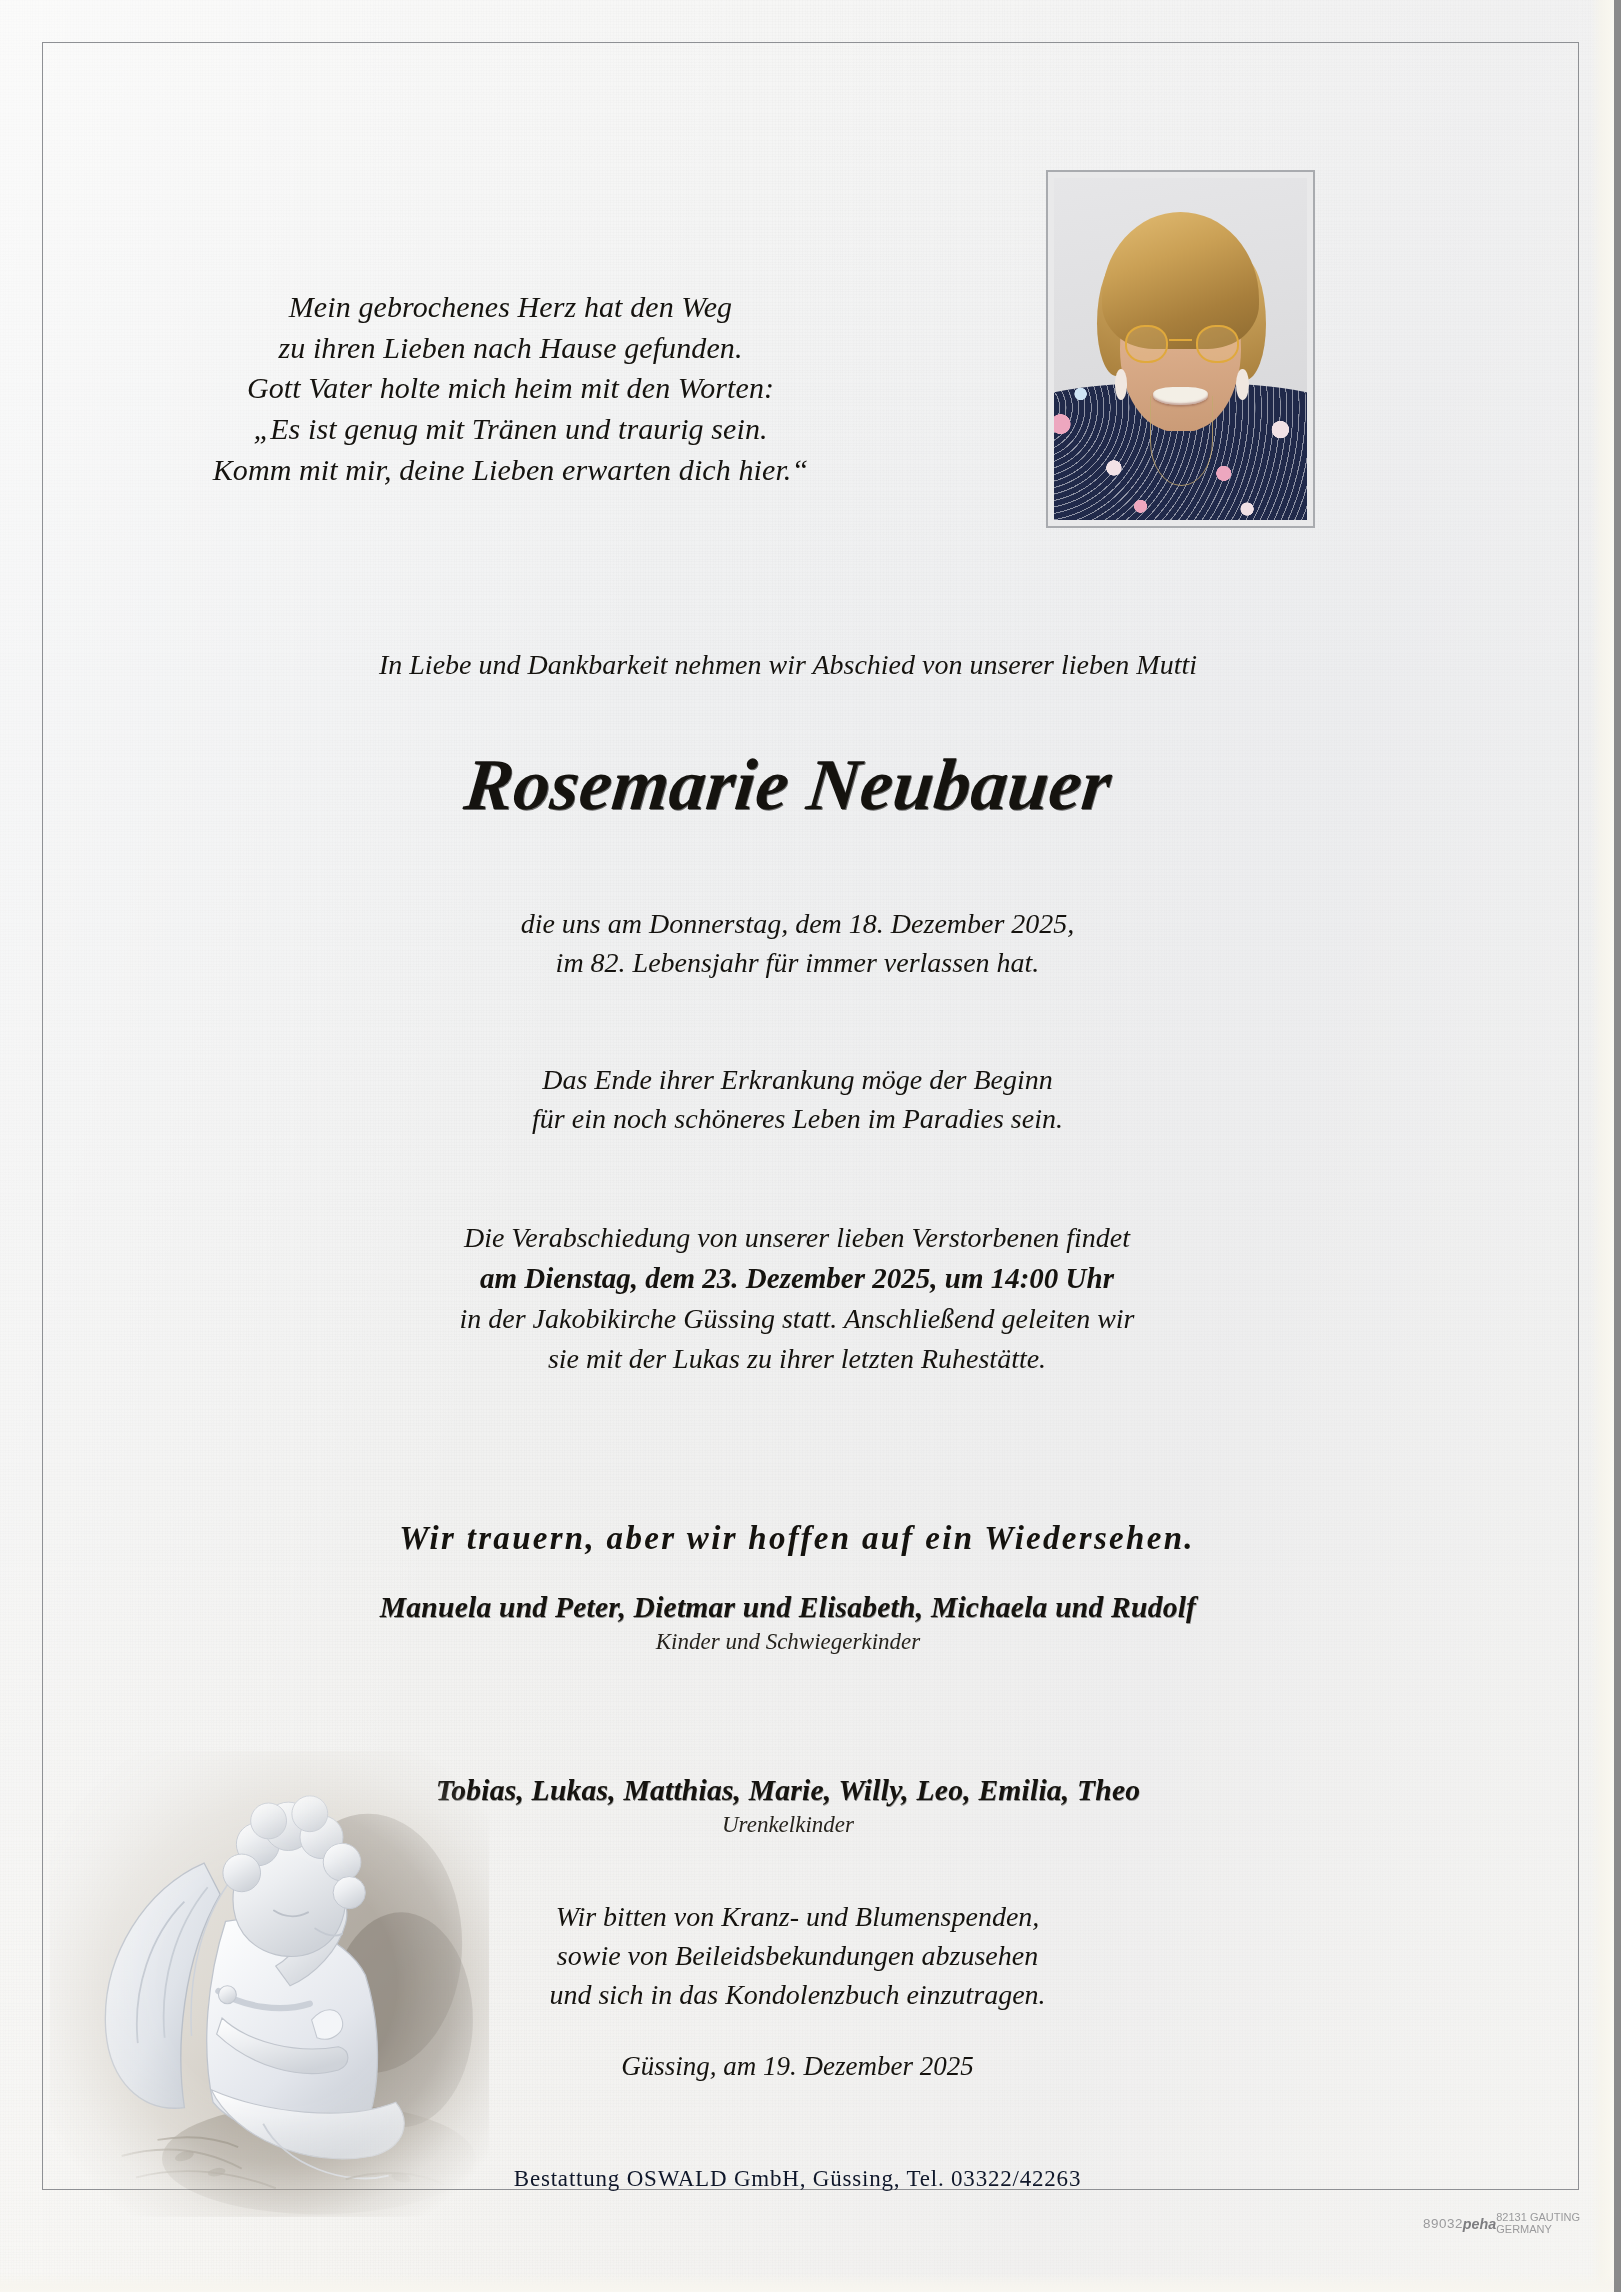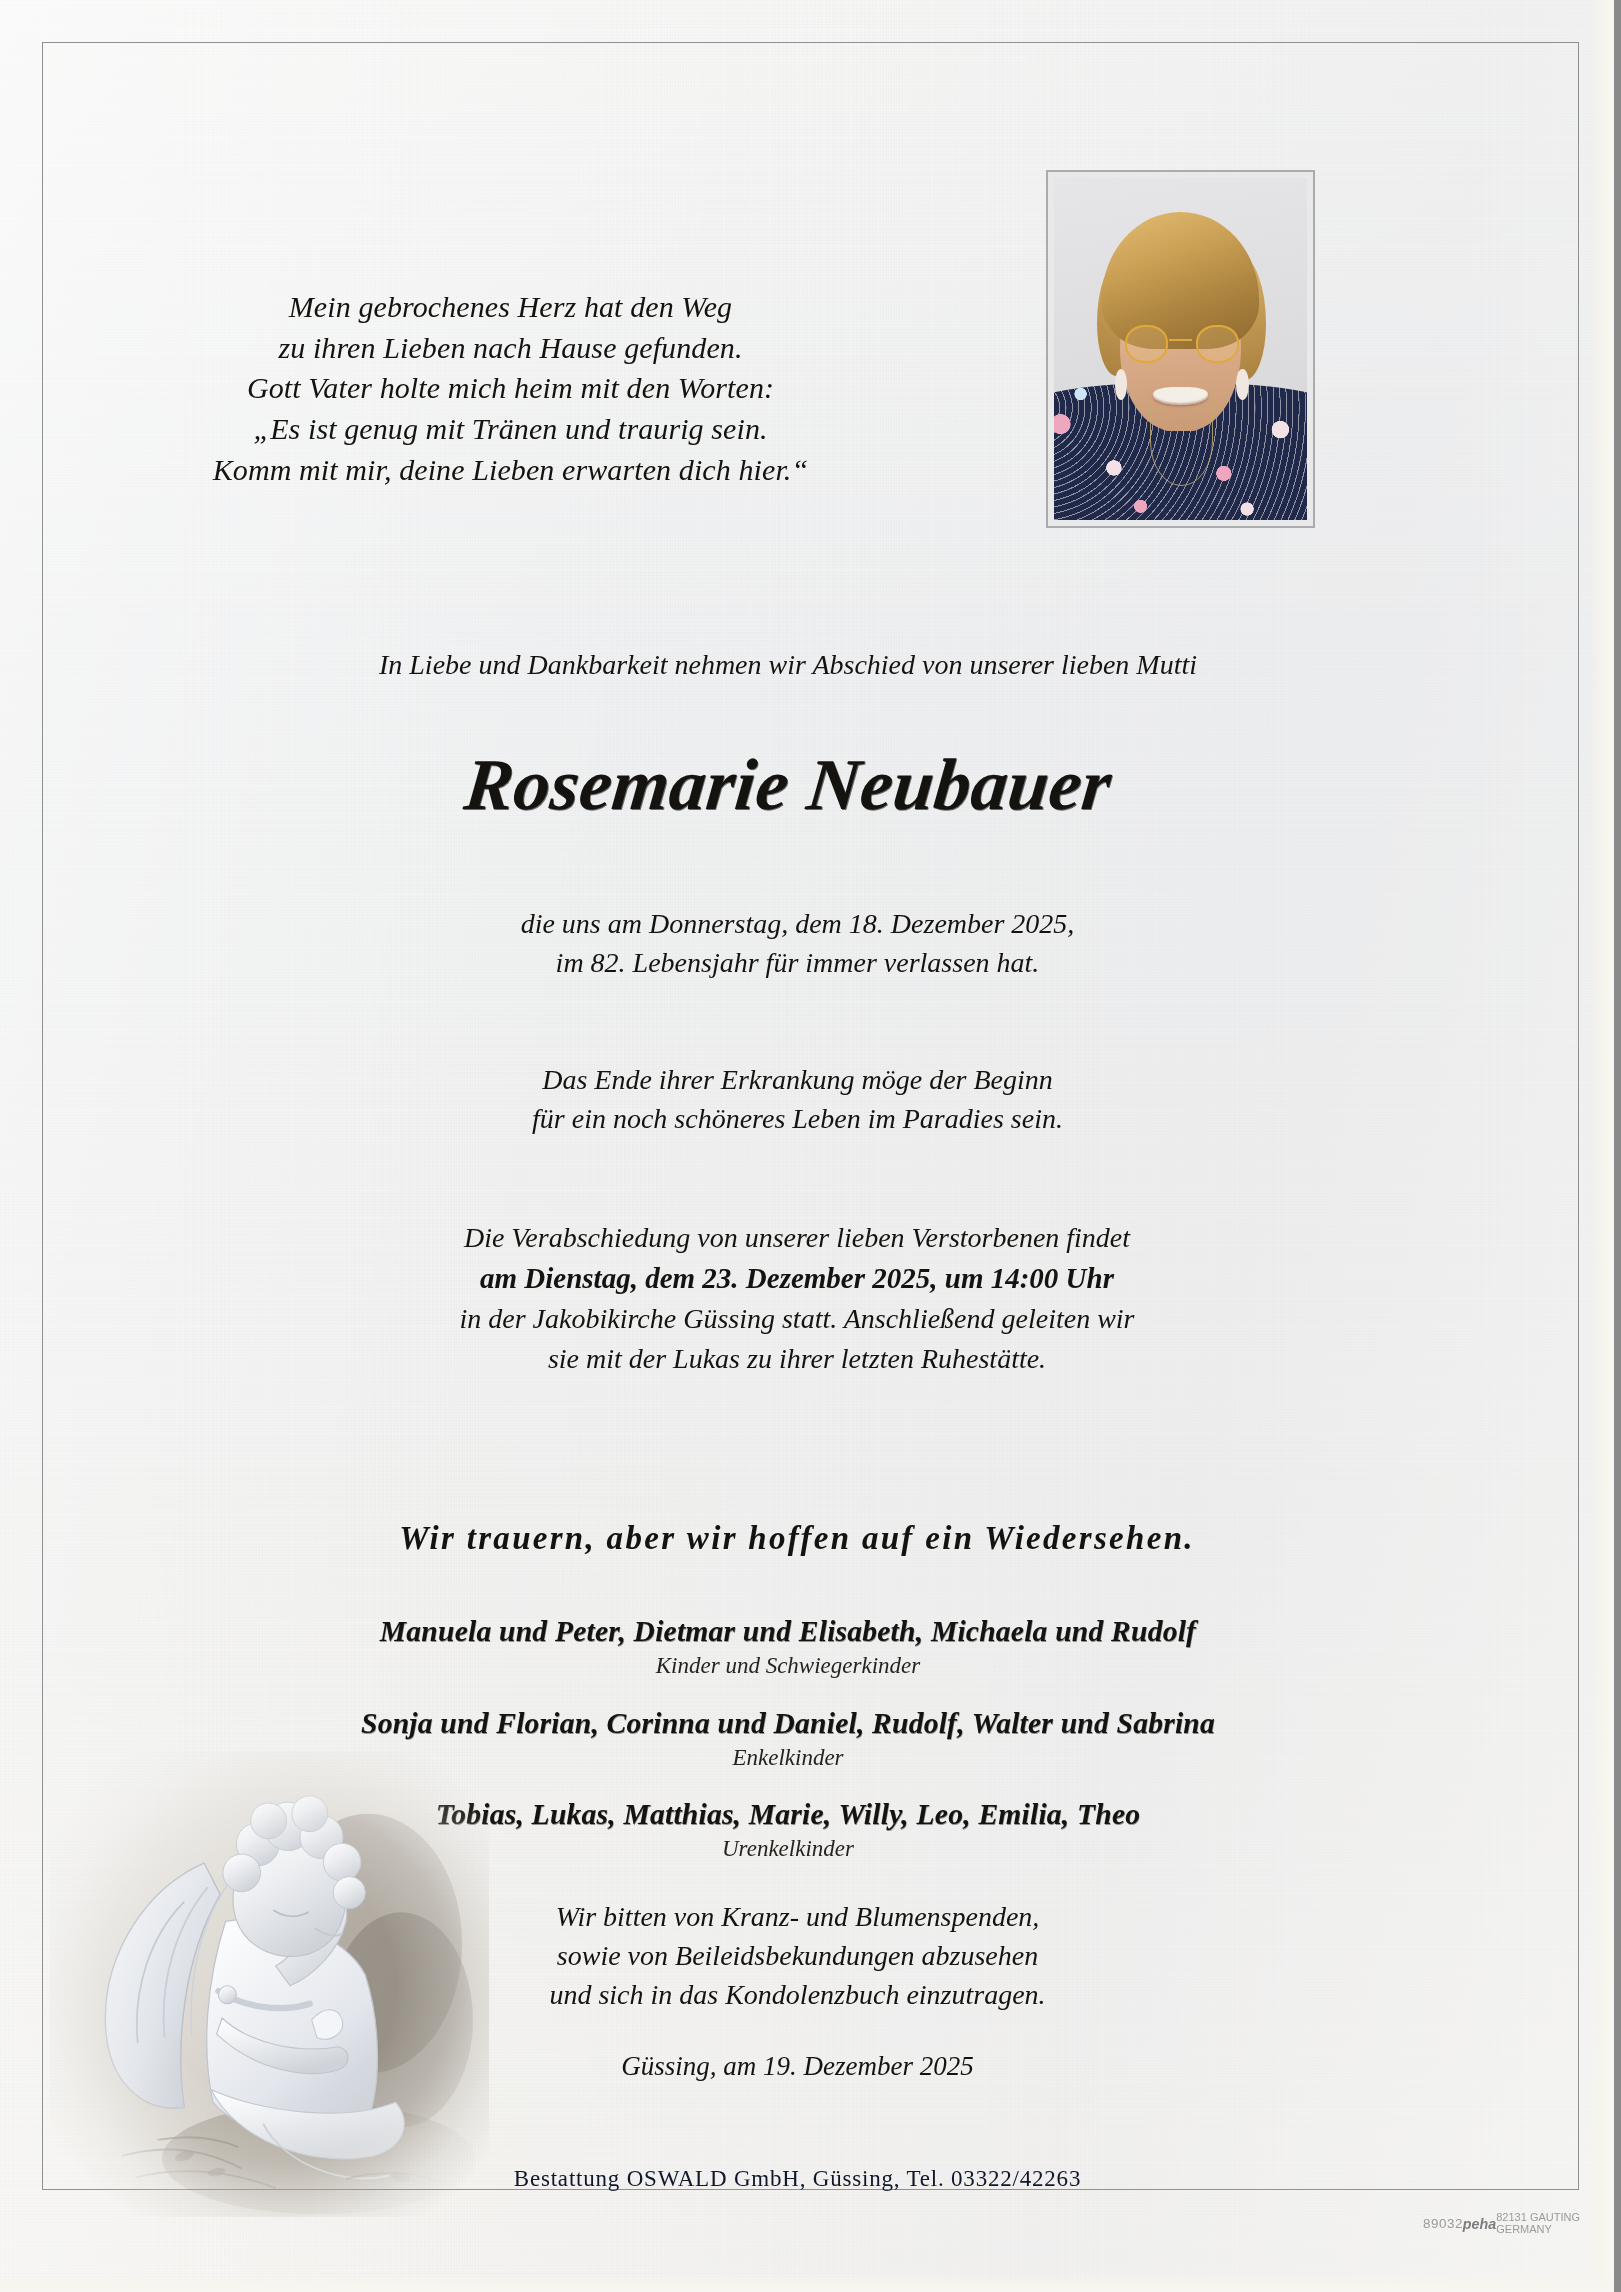--- a/index.html
+++ b/index.html
@@ -231,21 +231,20 @@
     margin-top: 40px;
   }
   .fam-block { left: 143px; width: 1290px; }
   .fam-names {
     font-size: 29.6px;
     font-weight: bold;
     font-style: italic;
     line-height: 1.18;
     letter-spacing: 0.2px;
     text-shadow: 0.5px 0.5px 0 rgba(0,0,0,0.4);
-    margin-top: 24px;
   }
   .fam-role {
     font-size: 23px;
     font-style: italic;
     line-height: 1.5;
     color: #26231d;
   }
   .g1 { top: 1590px; }
   .g2 { top: 1682px; }
   .g3 { top: 1773px; }
@@ -349,24 +348,20 @@
     <div class="bold">am Dienstag, dem 23. Dezember 2025, um 14:00 Uhr</div>
     <div>in der Jakobikirche Güssing statt. Anschließend geleiten wir</div>
     <div>sie mit der Lukas zu ihrer letzten Ruhestätte.</div>
   </div>
 
   <div class="txt mourn">Wir trauern, aber wir hoffen auf ein Wiedersehen.</div>
 
   <div class="txt fam-block g1">
     <div class="fam-names">Manuela und Peter, Dietmar und Elisabeth, Michaela und Rudolf</div>
     <div class="fam-role">Kinder und Schwiegerkinder</div>
-  </div>
-  <div class="txt fam-block g2">
-    <div class="fam-names">Sonja und Florian, Corinna und Daniel, Rudolf, Walter und Sabrina</div>
-    <div class="fam-role">Enkelkinder</div>
   </div>
   <div class="txt fam-block g3">
     <div class="fam-names">Tobias, Lukas, Matthias, Marie, Willy, Leo, Emilia, Theo</div>
     <div class="fam-role">Urenkelkinder</div>
   </div>
 
   <div class="txt script request">
     <div>Wir bitten von Kranz- und Blumenspenden,</div>
     <div>sowie von Beileidsbekundungen abzusehen</div>
     <div>und sich in das Kondolenzbuch einzutragen.</div>

